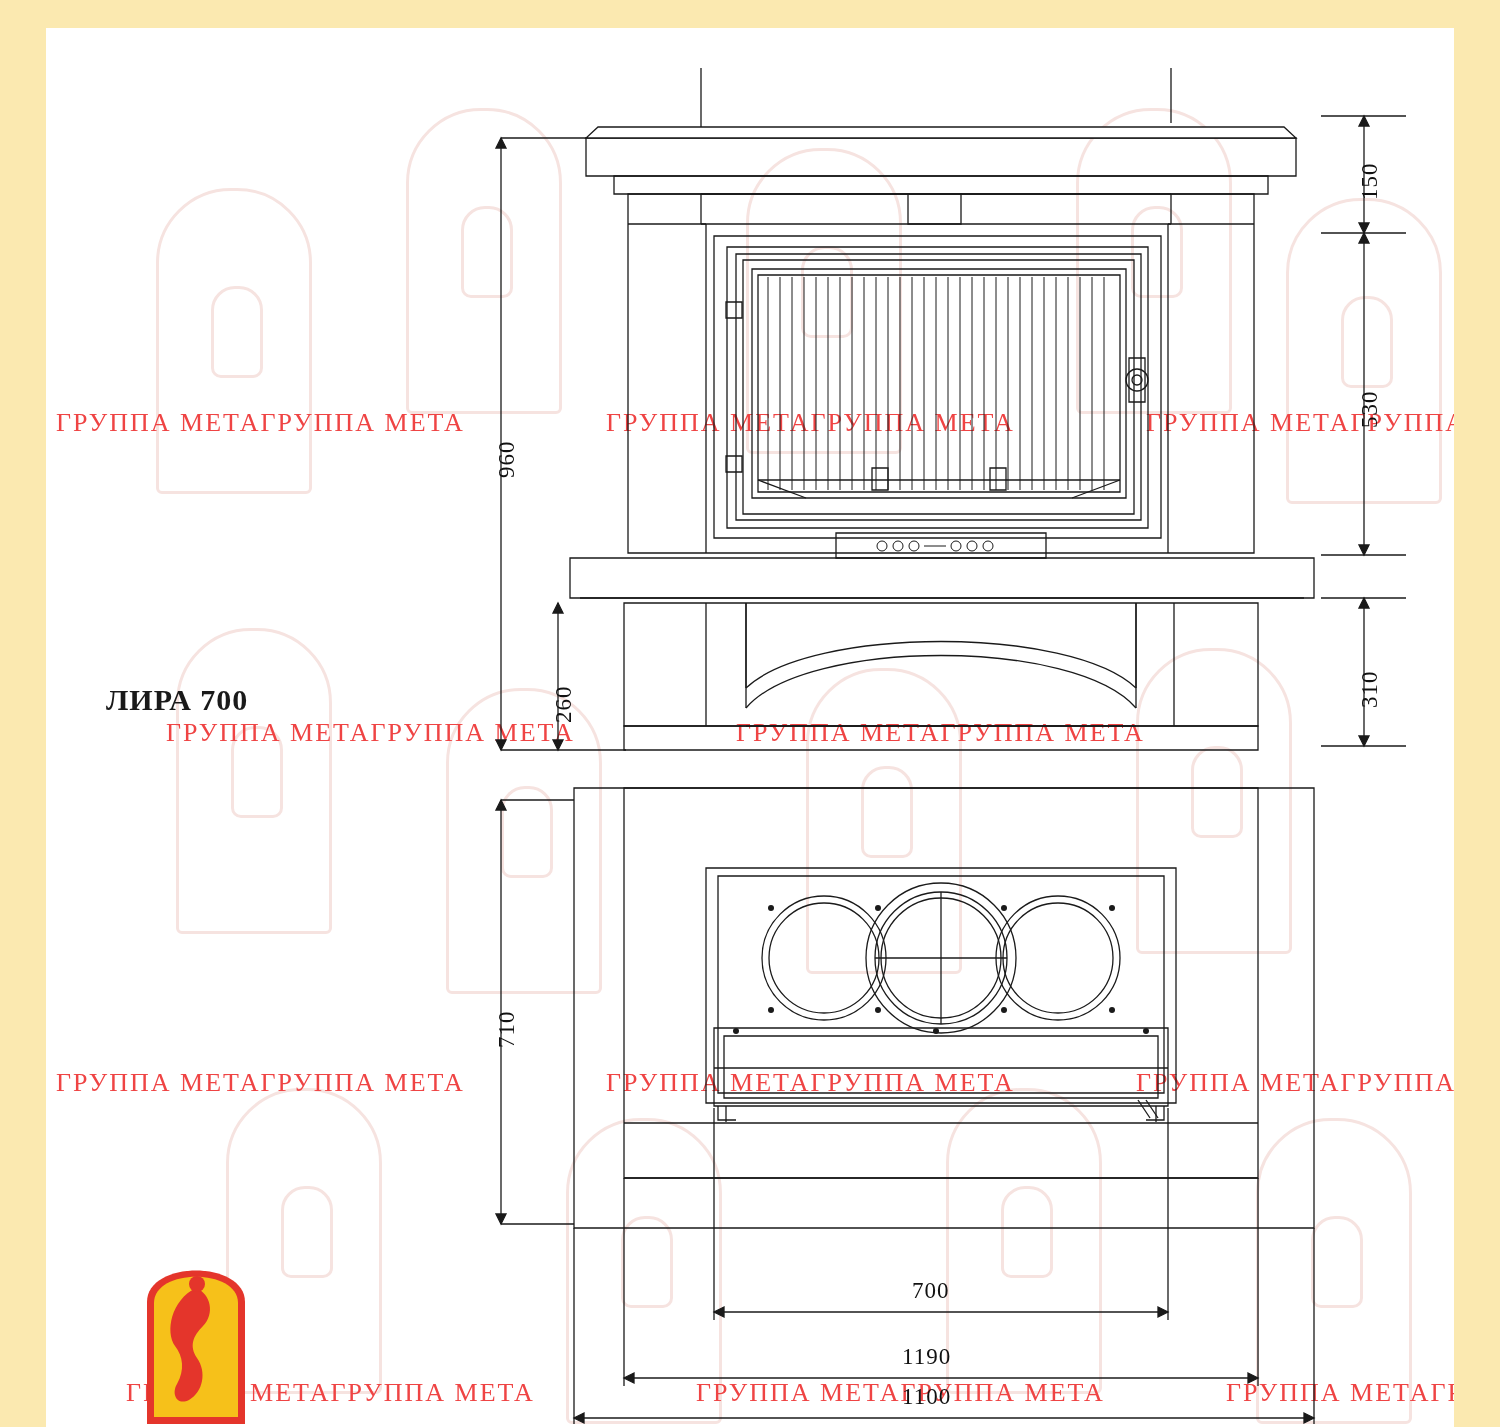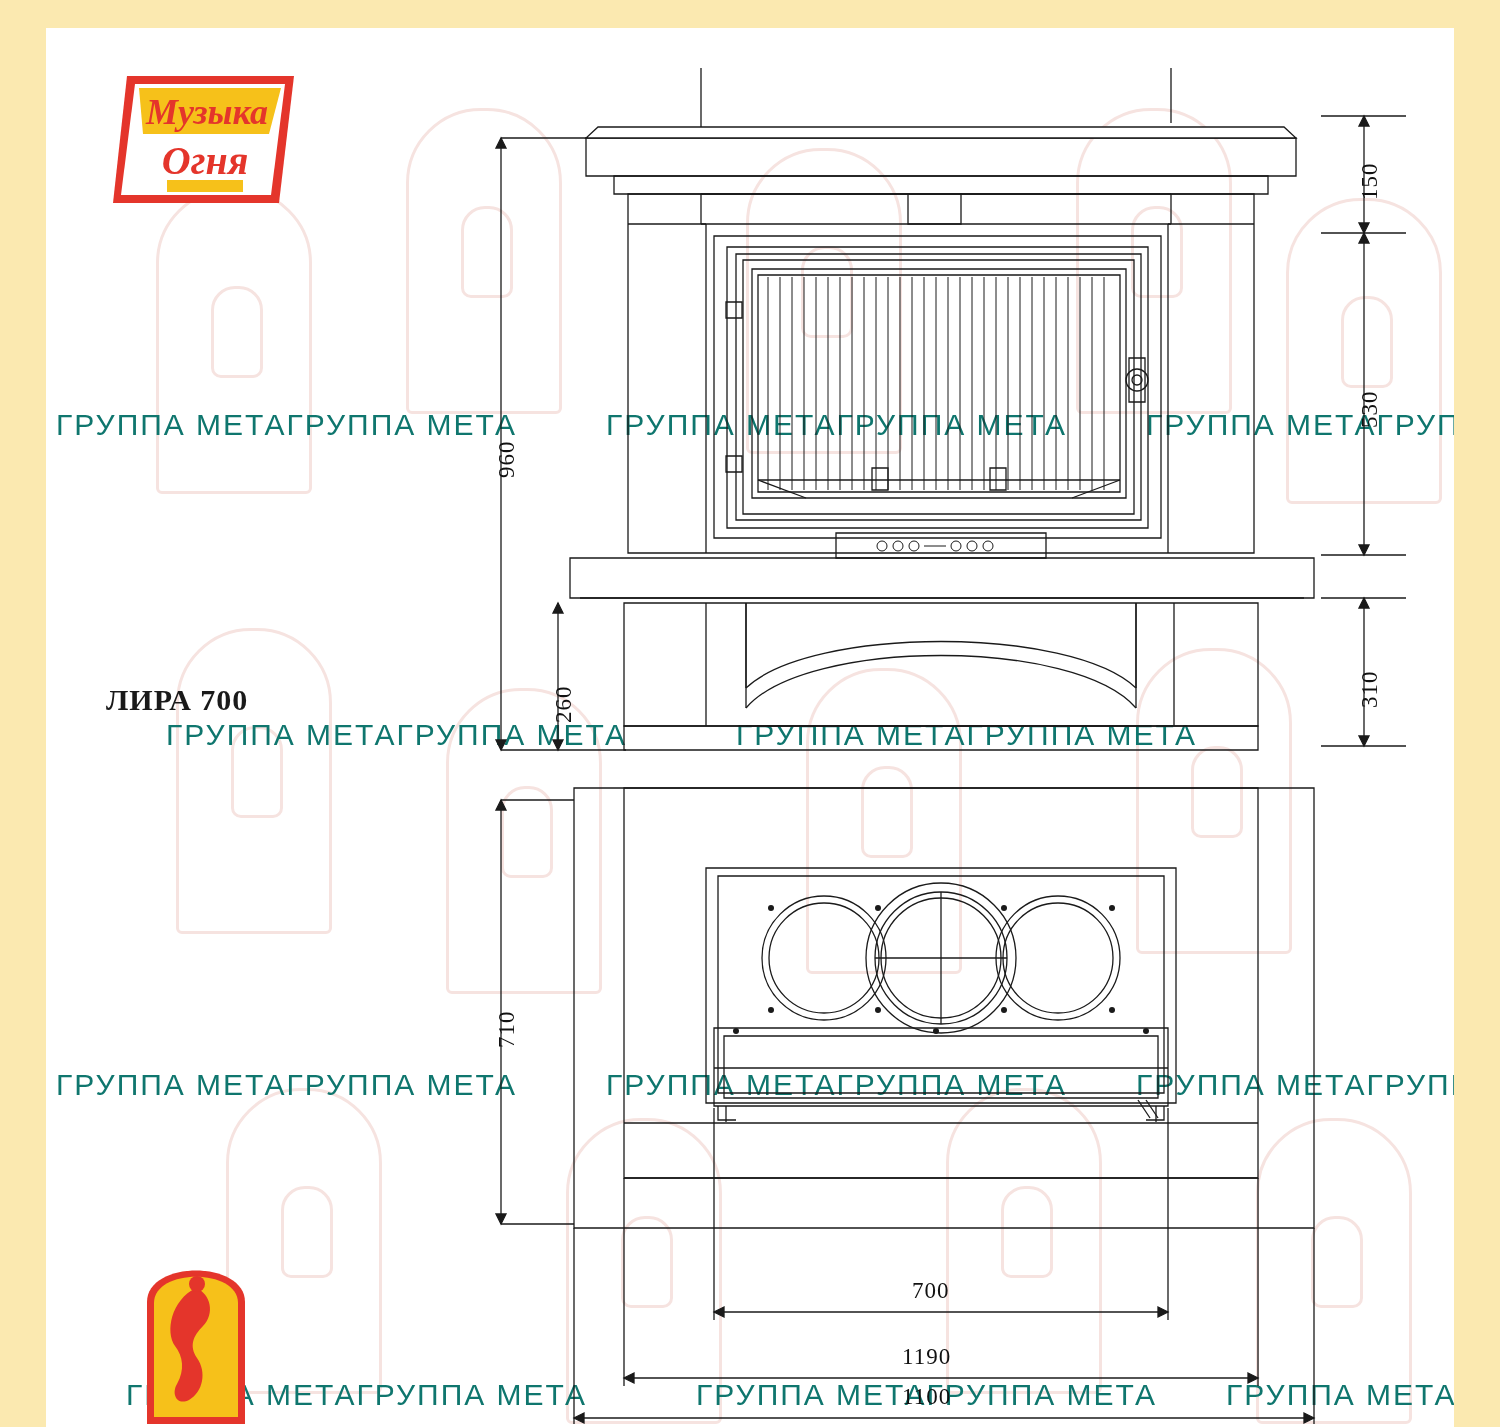--- a/index.html
+++ b/index.html
@@ -57,24 +57,24 @@
     top: 46%;
     width: 46px;
     height: 86px;
     margin-left: -23px;
     margin-top: -43px;
     border: 3px solid #f6e3e0;
     border-radius: 24px 24px 10px 10px;
   }
   .wm-text {
     position: absolute;
-    font-family: Liberation Sans, sans-serif;
-    font-size: 30px;
+    font-family: Liberation Serif, serif;
+    font-size: 26px;
     letter-spacing: 2px;
-    color: #0f766e;
+    color: #ef4444;
     white-space: nowrap;
   }
 
   
   .logo {
     position: absolute;
     left: 63px;
     top: 40px;
     width: 190px;
     height: 145px;
@@ -384,30 +384,20 @@
       <div class="dim-label vert" style="left:1311px; top:172px;">150</div>
       <div class="dim-label vert" style="left:1311px; top:400px;">530</div>
       <div class="dim-label vert" style="left:1311px; top:680px;">310</div>
 
       <div class="dim-label vert" style="left:448px; top:1020px;">710</div>
       <div class="dim-label" style="left:866px; top:1250px;">700</div>
       <div class="dim-label" style="left:856px; top:1316px;">1190</div>
       <div class="dim-label" style="left:856px; top:1356px;">1100</div>
     </div>
 
-    <div class="logo">
-      <svg viewBox="0 0 190 145" width="190" height="145">
-        <polygon points="18,8 185,8 170,135 4,135" fill="#e4352b"></polygon>
-        <polygon points="26,16 176,16 162,127 12,127" fill="#ffffff"></polygon>
-        <path d="M30,20 L172,20 L160,66 L34,66 Z" fill="#f6c11a"></path>
-        <text x="98" y="56" font-family="Liberation Serif, serif" font-size="36" font-style="italic" font-weight="bold" fill="#e4352b" text-anchor="middle">Музыка</text>
-        <text x="96" y="106" font-family="Liberation Serif, serif" font-size="40" font-style="italic" font-weight="bold" fill="#e4352b" text-anchor="middle">Огня</text>
-        <rect x="58" y="112" width="76" height="12" fill="#f6c11a"></rect>
-      </svg>
-    </div>
 
     <div class="spec">
       <div class="title">ЛИРА 700</div>
     </div>
 
     <div class="emblem">
       <svg viewBox="0 0 110 185" width="110" height="185">
         <path d="M6,60 C6,18 104,18 104,60 L104,182 L6,182 Z" fill="#e4352b"></path>
         <path d="M13,61 C13,26 97,26 97,61 L97,175 L13,175 Z" fill="#f6c11a"></path>
         <path d="M55,46 C70,52 74,72 62,84 C52,94 48,104 56,116 C66,130 62,150 48,158 C36,164 30,152 36,142 C44,128 42,114 34,104 C24,90 30,58 55,46 Z" fill="#e4352b"></path>

